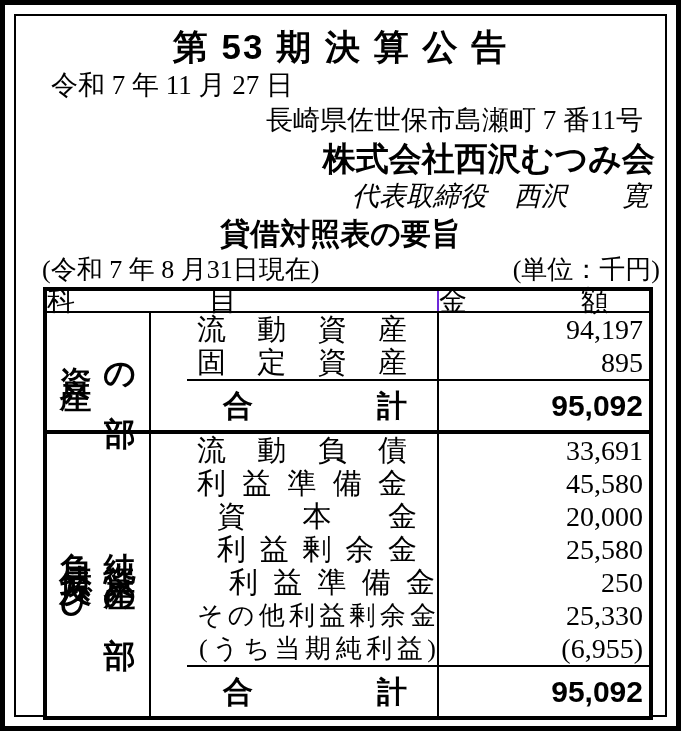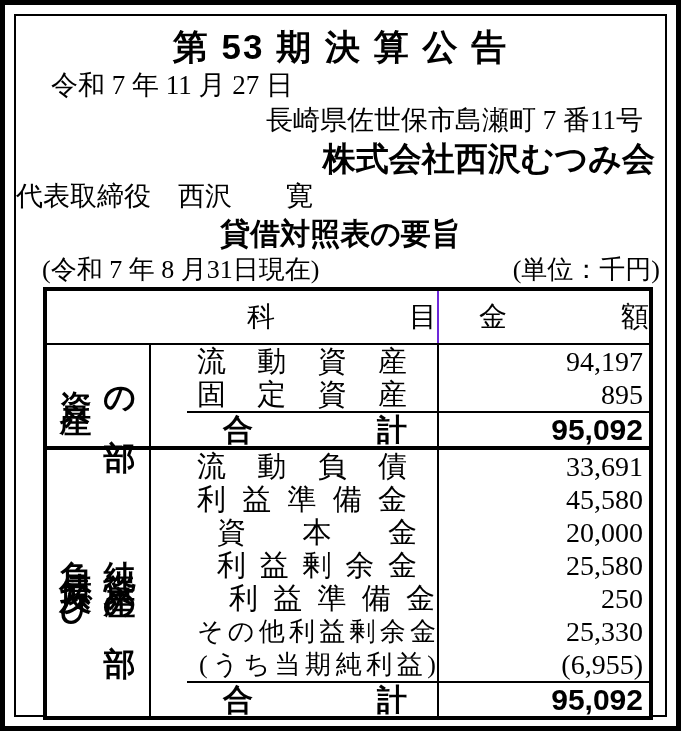--- a/index.html
+++ b/index.html
@@ -19,36 +19,36 @@
     text-align:center;font-family:"Liberation Sans",sans-serif;font-weight:bold;
     font-size:35px;letter-spacing:2px;height:42px;line-height:42px;
   }
   .line{font-size:27px;height:35px;line-height:35px;}
   .line-date{padding-left:35px;}
   .line-address{text-align:right;padding-right:22px;}
   .line-company{
     text-align:right;padding-right:10px;height:41px;line-height:41px;
     font-family:"Liberation Sans",sans-serif;font-weight:bold;font-size:33px;
   }
-  .line-rep{text-align:left;padding-right:16px;}
+  .line-rep{text-align:right;padding-right:16px;font-style:italic;}
   .bs-title{
     text-align:center;font-family:"Liberation Sans",sans-serif;font-weight:bold;
     font-size:30px;height:40px;line-height:40px;
   }
   .meta-row{
     display:flex;justify-content:space-between;align-items:flex-end;
     font-size:26px;height:33px;padding:0 5px 0 26px;
   }
   
   .bs-table{
     margin-left:27px;width:610px;border:4px solid #000;box-sizing:border-box;
     background:#fff;
   }
   .t-header{display:grid;grid-template-columns:390px 1fr;border-bottom:2px solid #000;}
-  .t-header .hcell{display:flex;align-items:center;justify-content:flex-end;height:52px;font-size:28px;}
+  .t-header .hcell{display:flex;align-items:center;justify-content:flex-start;height:20px;font-size:28px;}
   .t-header .h-amount{border-left:2px solid #6d28d9;font-family:Liberation Serif, serif;}
   .t-header .hspread{text-align:justify;text-align-last:justify;}
   .hs-item{width:190px;}
   .hs-amount{width:170px;}
 
   .section{display:grid;grid-template-columns:104px 286px 1fr;}
   .section-divider{border-top:4px solid #000;}
   .sec-label{
     grid-column:1;border-right:2px solid #000;
     display:flex;align-items:center;justify-content:center;
@@ -60,21 +60,21 @@
     font-size:32px;font-weight:600;letter-spacing:12px;line-height:44px;
   }
   .t-row{display:contents;}
   .cell{display:flex;align-items:center;box-sizing:border-box;}
   .cell.item{grid-column:2;font-size:29px;margin-left:36px;}
   .cell.amount{
     grid-column:3;border-left:2px solid #000;
     justify-content:flex-end;padding-right:6px;font-size:28px;
   }
   .h-row{height:33px;}
-  .h-total{height:35px;}
+  .h-total{height:51px;}
   .jspread{flex:1;text-align:justify;text-align-last:justify;line-height:1;}
   .ind0{margin:0 30px 0 10px;}
   .ind1{margin:0 20px 0 30px;}
   .ind2{margin:0 2px 0 42px;}
   .small{font-size:26px;}
   .s0{margin:0 1px 0 10px;}
   .s1{margin:0 1px 0 12px;}
   .total-row .cell{
     border-top:2px solid #000;
     font-family:"Liberation Sans",sans-serif;font-weight:bold;

